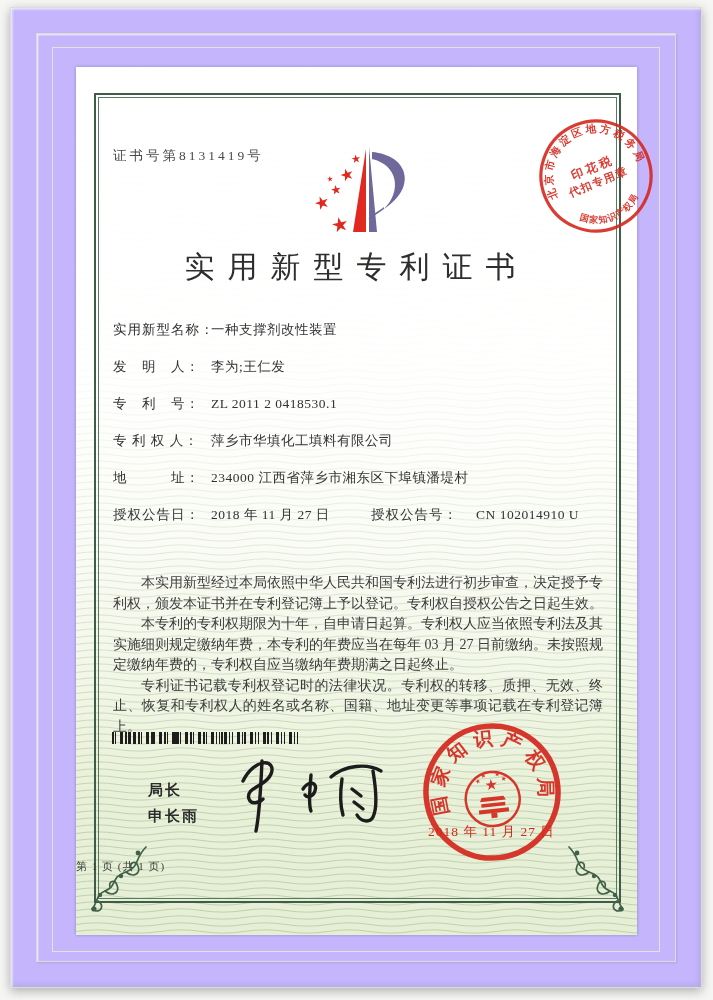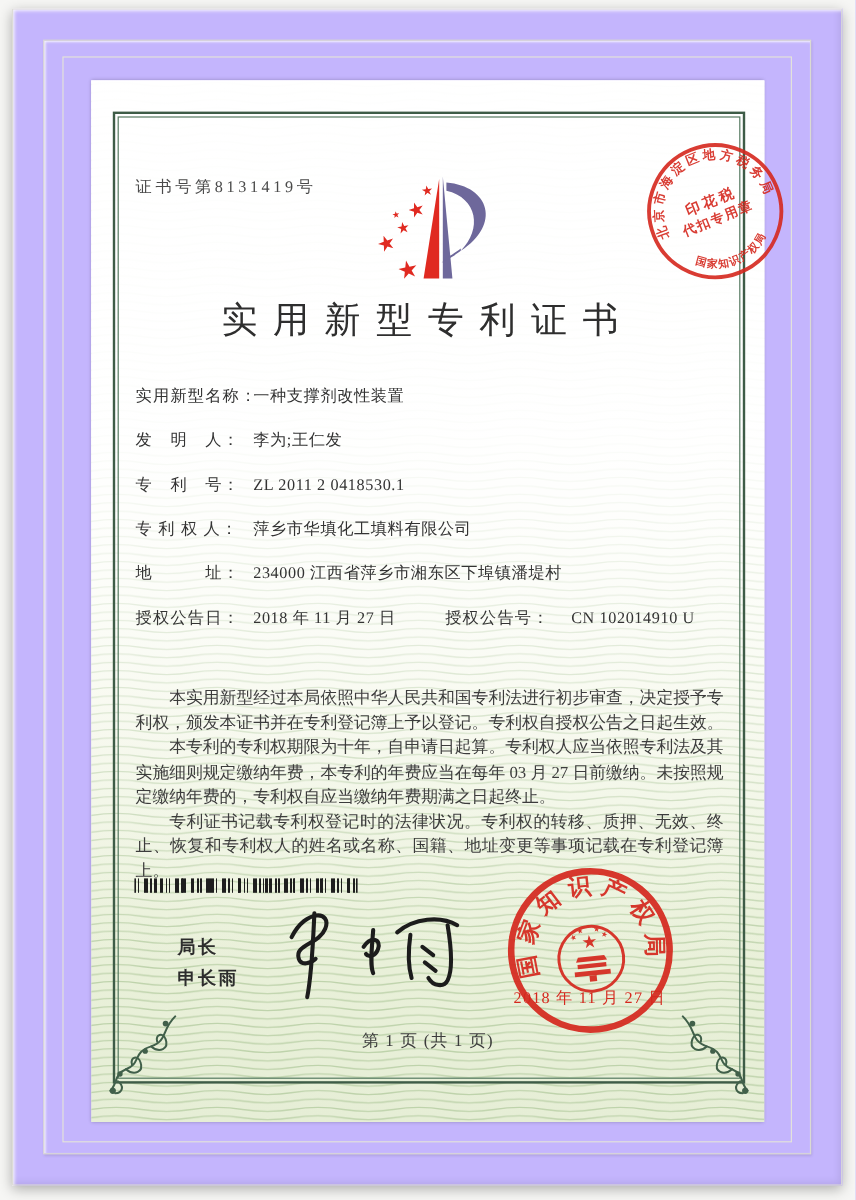--- a/index.html
+++ b/index.html
@@ -72,21 +72,21 @@
       repeating-linear-gradient(90deg,transparent 0 17px,#1e1e1e 17px 19px,transparent 19px 23px);
   }
   .signer{position:absolute;left:55px;top:710px;font-size:15px;font-weight:600;color:#2d2d2d;line-height:26px;letter-spacing:2px;margin-left:17px;}
   .signature{position:absolute;left:139px;top:682px;width:182px;height:90px;}
   .seal{position:absolute;left:341px;top:650px;width:150px;height:150px;opacity:.92;}
   .seal-date{
     position:absolute;left:352px;top:756px;width:200px;
     font-size:13.5px;color:#d5281e;letter-spacing:1px;font-weight:500;
   }
   .tax-seal{position:absolute;left:531px;top:110px;width:130px;height:132px;opacity:.9;z-index:5;}
-  .footer{position:absolute;left:0;right:0;top:792px;text-align:center;font-size:14px;color:#3c3c3c;letter-spacing:1px;}
+  .footer{position:absolute;left:0;right:0;top:792px;text-align:left;font-size:11px;color:#3c3c3c;letter-spacing:1px;}
 </style>
 </head>
 <body>
 
 <div class="page">
   <div class="frame">
     <div class="frame-step"></div>
     <div class="frame-step2"></div>
 
     <div class="paper">

